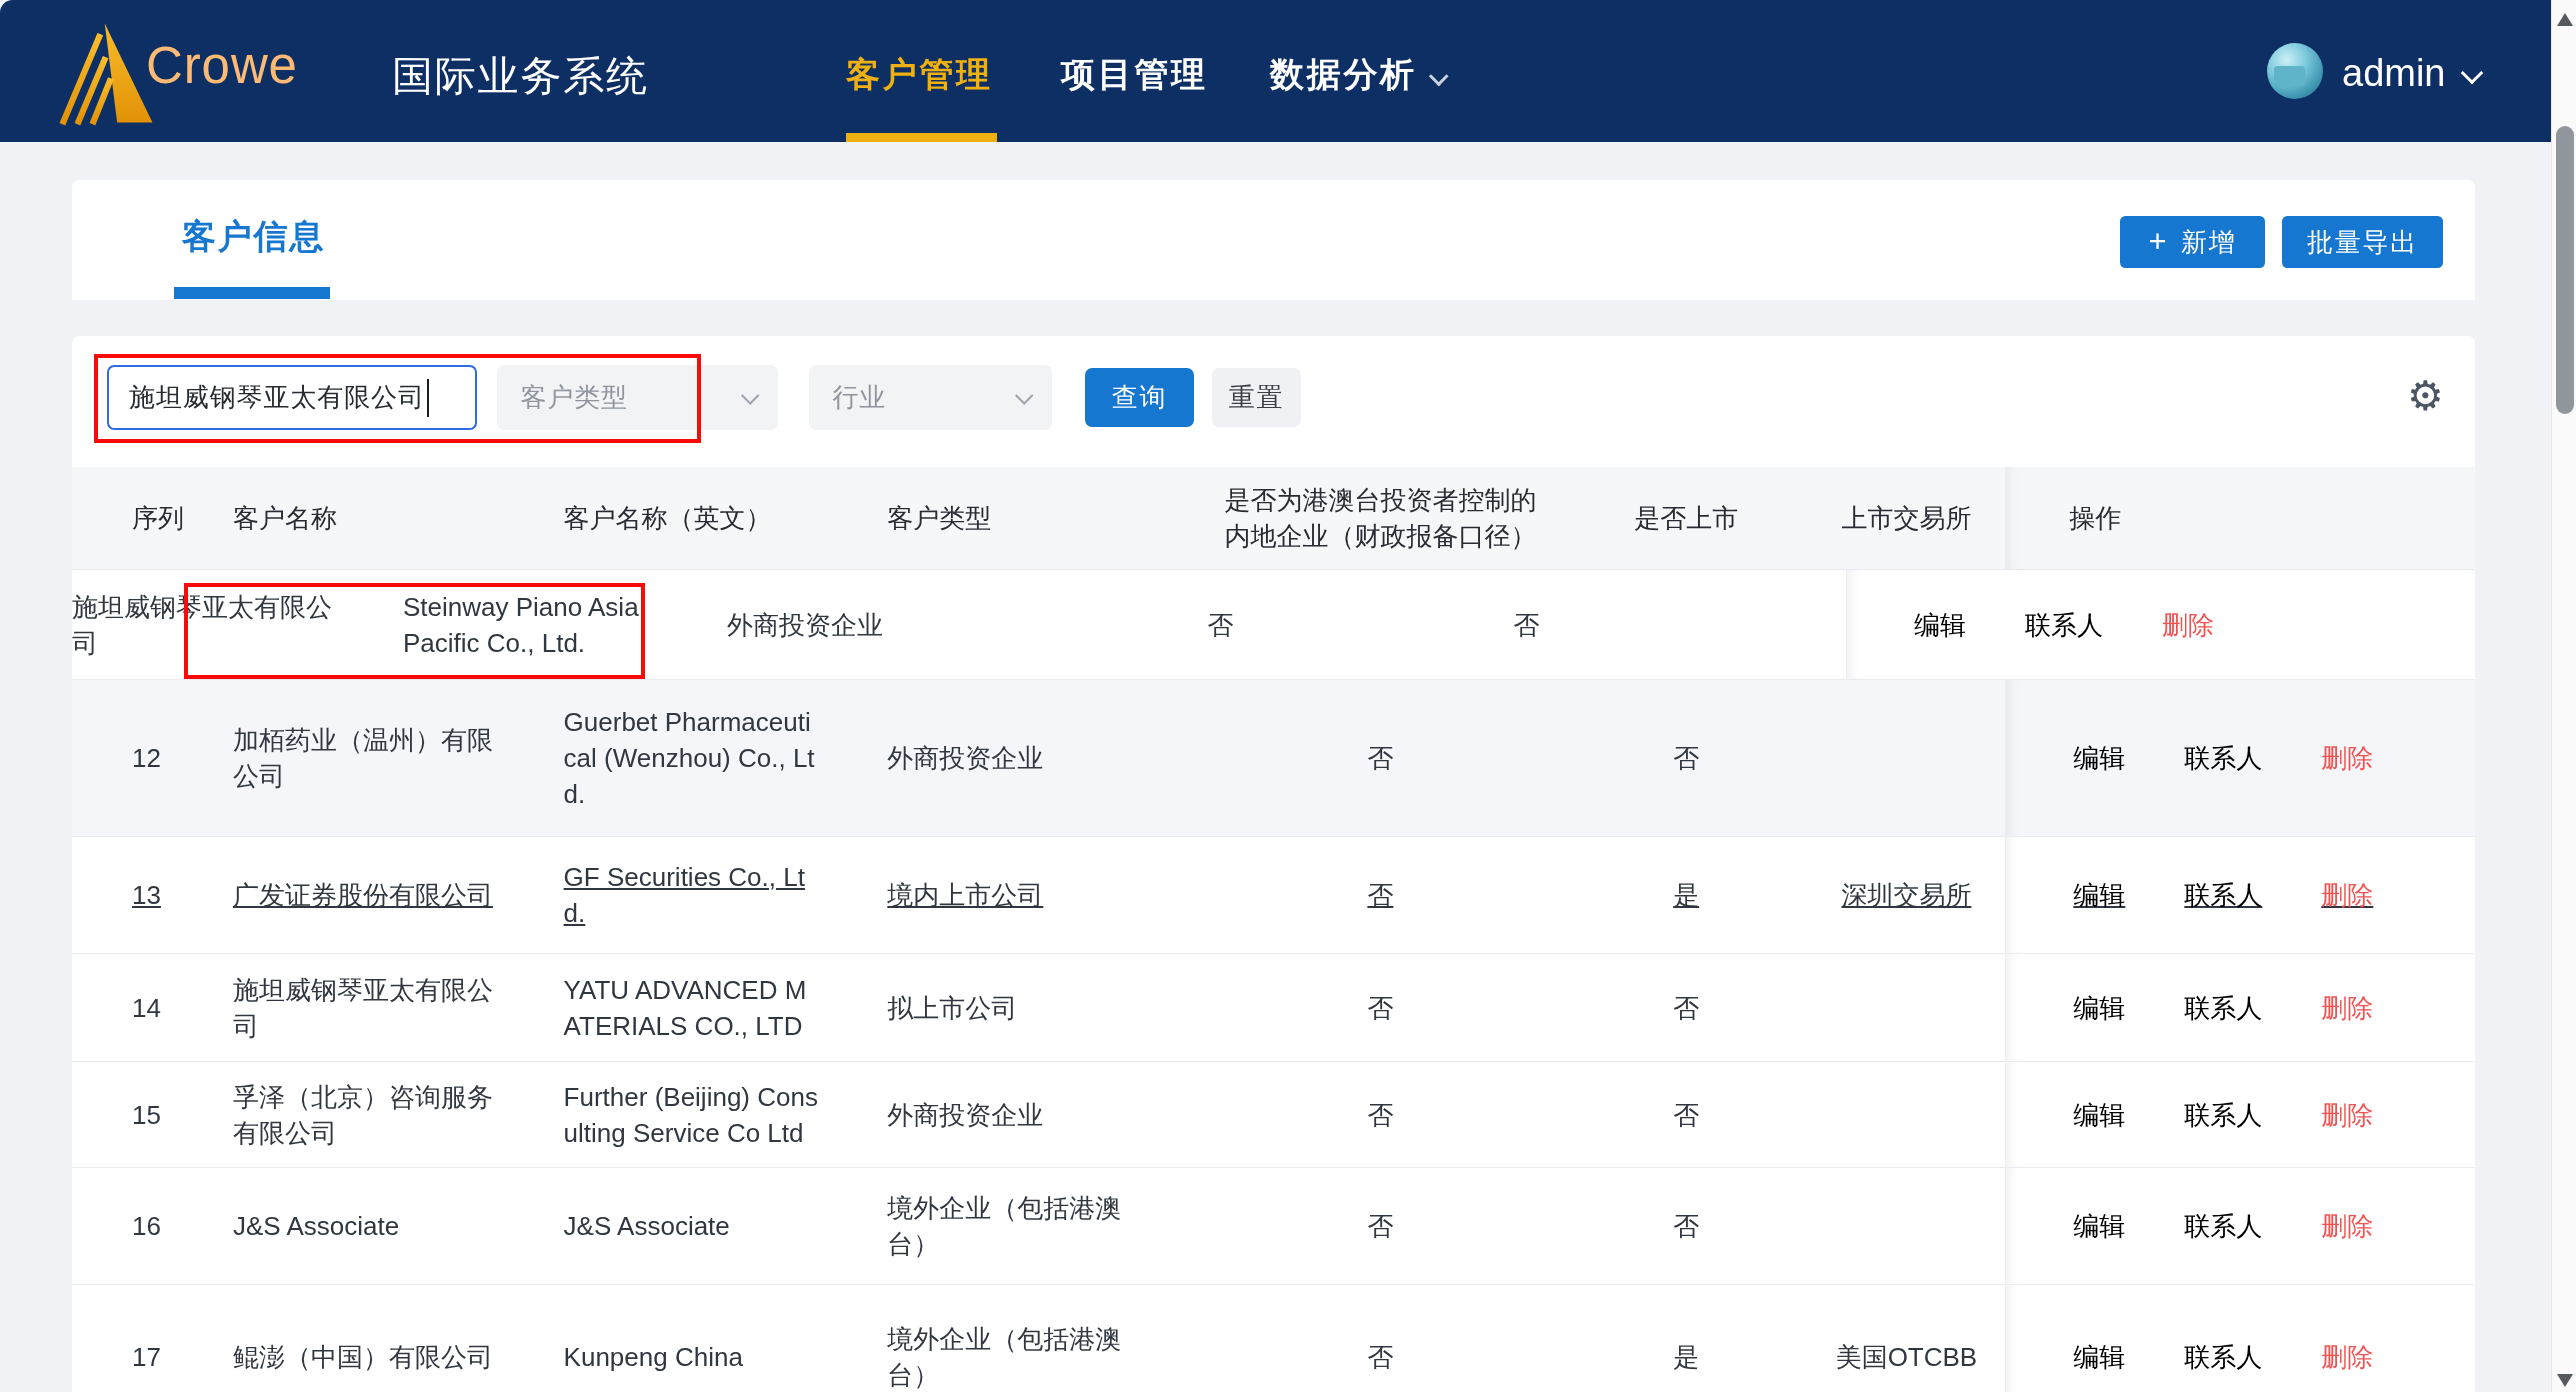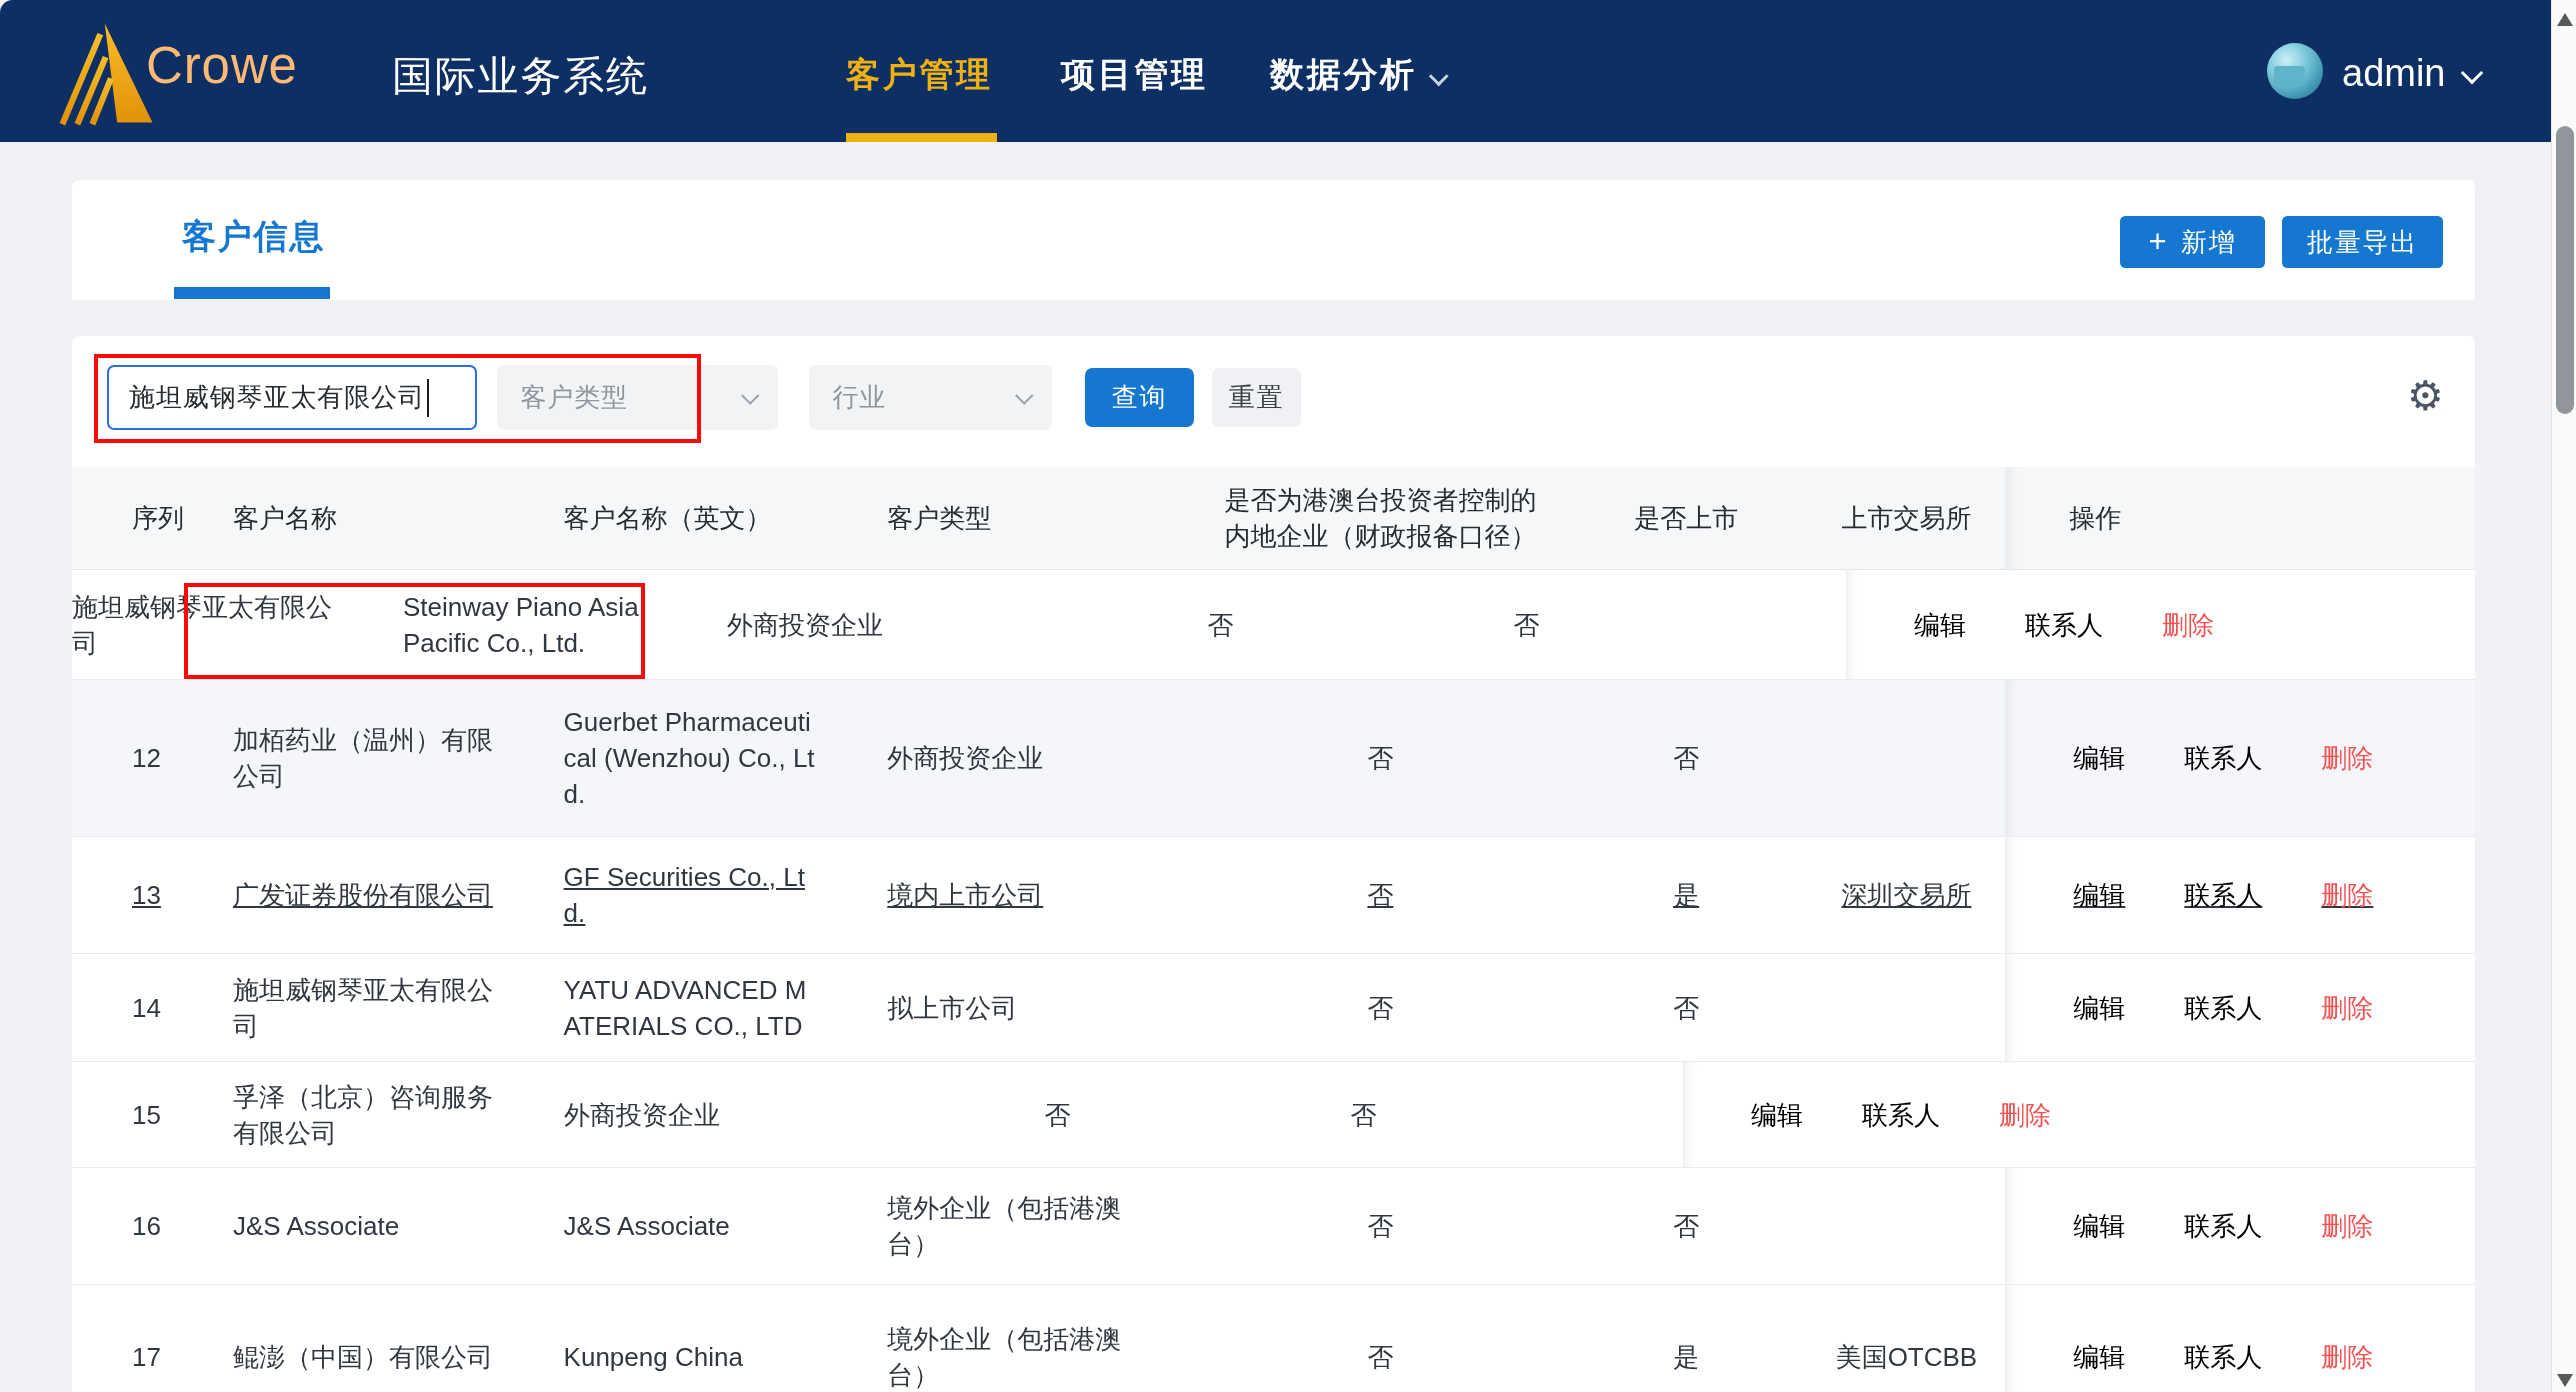--- a/index.html
+++ b/index.html
@@ -265,20 +265,23 @@
             <a class="op-link danger">删除</a>
           </div>
         </div>
         <div class="trow" style="height: 106px;">
           <div class="cell c1">
             <span class="wrap">15</span>
           </div>
           <div class="cell c2">
             <span class="wrap">孚泽（北京）咨询服务有限公司</span>
           </div>
+          <div class="cell c3">
+            <span class="wrap">Further (Beijing) Consulting Service Co Ltd</span>
+          </div>
           <div class="cell c4">
             <span class="wrap">外商投资企业</span>
           </div>
           <div class="cell c5">
             <span class="wrap">否</span>
           </div>
           <div class="cell c6">
             <span class="wrap">否</span>
           </div>
           <div class="cell c7">

